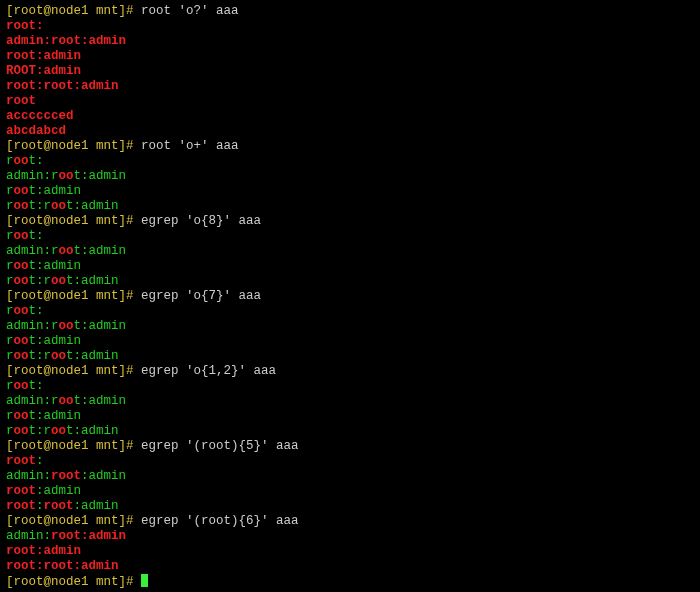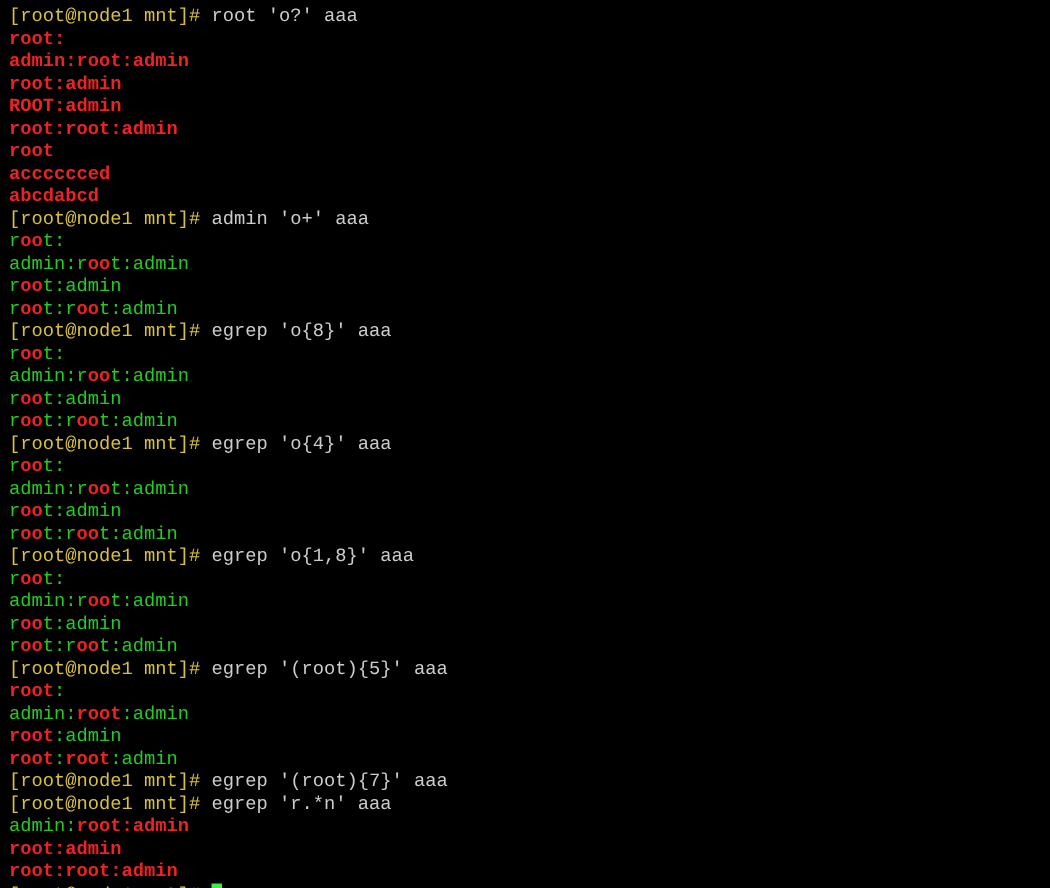--- a/index.html
+++ b/index.html
@@ -35,44 +35,43 @@
 <div id="term">
     <div class="line"><span class="yellow">[root@node1 mnt]# </span><span>root 'o?' aaa</span></div>
     <div class="line"><span class="red">r</span><span class="red">oo</span><span class="red">t</span><span class="red">:</span></div>
     <div class="line"><span class="red">admin:r</span><span class="red">oo</span><span class="red">t:admin</span></div>
     <div class="line"><span class="red">r</span><span class="red">oo</span><span class="red">t:admin</span></div>
     <div class="line"><span class="red">ROOT:admin</span></div>
     <div class="line"><span class="red">r</span><span class="red">oo</span><span class="red">t:r</span><span class="red">oo</span><span class="red">t:admin</span></div>
     <div class="line"><span class="red">root</span></div>
     <div class="line"><span class="red">acccccced</span></div>
     <div class="line"><span class="red">abcdabcd</span></div>
-    <div class="line"><span class="yellow">[root@node1 mnt]# </span><span>admin 'o+' aaa</span></div>
+    <div class="line"><span class="yellow">[root@node1 mnt]# </span><span>root 'o+' aaa</span></div>
     <div class="line"><span class="green">r</span><span class="red">oo</span><span class="green">t:</span></div>
     <div class="line"><span class="green">admin:r</span><span class="red">oo</span><span class="green">t:admin</span></div>
     <div class="line"><span class="green">r</span><span class="red">oo</span><span class="green">t:admin</span></div>
     <div class="line"><span class="green">r</span><span class="red">oo</span><span class="green">t:r</span><span class="red">oo</span><span class="green">t:admin</span></div>
     <div class="line"><span class="yellow">[root@node1 mnt]# </span><span>egrep 'o{8}' aaa</span></div>
     <div class="line"><span class="green">r</span><span class="red">oo</span><span class="green">t:</span></div>
     <div class="line"><span class="green">admin:r</span><span class="red">oo</span><span class="green">t:admin</span></div>
     <div class="line"><span class="green">r</span><span class="red">oo</span><span class="green">t:admin</span></div>
     <div class="line"><span class="green">r</span><span class="red">oo</span><span class="green">t:r</span><span class="red">oo</span><span class="green">t:admin</span></div>
-    <div class="line"><span class="yellow">[root@node1 mnt]# </span><span>egrep 'o{4}' aaa</span></div>
+    <div class="line"><span class="yellow">[root@node1 mnt]# </span><span>egrep 'o{7}' aaa</span></div>
     <div class="line"><span class="green">r</span><span class="red">oo</span><span class="green">t:</span></div>
     <div class="line"><span class="green">admin:r</span><span class="red">oo</span><span class="green">t:admin</span></div>
     <div class="line"><span class="green">r</span><span class="red">oo</span><span class="green">t:admin</span></div>
     <div class="line"><span class="green">r</span><span class="red">oo</span><span class="green">t:r</span><span class="red">oo</span><span class="green">t:admin</span></div>
-    <div class="line"><span class="yellow">[root@node1 mnt]# </span><span>egrep 'o{1,8}' aaa</span></div>
+    <div class="line"><span class="yellow">[root@node1 mnt]# </span><span>egrep 'o{1,2}' aaa</span></div>
     <div class="line"><span class="green">r</span><span class="red">oo</span><span class="green">t:</span></div>
     <div class="line"><span class="green">admin:r</span><span class="red">oo</span><span class="green">t:admin</span></div>
     <div class="line"><span class="green">r</span><span class="red">oo</span><span class="green">t:admin</span></div>
     <div class="line"><span class="green">r</span><span class="red">oo</span><span class="green">t:r</span><span class="red">oo</span><span class="green">t:admin</span></div>
     <div class="line"><span class="yellow">[root@node1 mnt]# </span><span>egrep '(root){5}' aaa</span></div>
     <div class="line"><span class="red">root</span><span class="green">:</span></div>
     <div class="line"><span class="green">admin:</span><span class="red">root</span><span class="green">:admin</span></div>
     <div class="line"><span class="red">root</span><span class="green">:admin</span></div>
     <div class="line"><span class="red">root</span><span class="green">:</span><span class="red">root</span><span class="green">:admin</span></div>
-    <div class="line"><span class="yellow">[root@node1 mnt]# </span><span>egrep '(root){7}' aaa</span></div>
-    <div class="line"><span class="yellow">[root@node1 mnt]# </span><span>egrep 'r.*n' aaa</span></div>
+    <div class="line"><span class="yellow">[root@node1 mnt]# </span><span>egrep '(root){6}' aaa</span></div>
     <div class="line"><span class="green">admin:</span><span class="red">root:admin</span></div>
     <div class="line"><span class="red">root:admin</span></div>
     <div class="line"><span class="red">root:root:admin</span></div>
     <div class="line"><span class="yellow">[root@node1 mnt]# </span><span class="cursor"></span></div>
   </div>
 
 </body></html>

